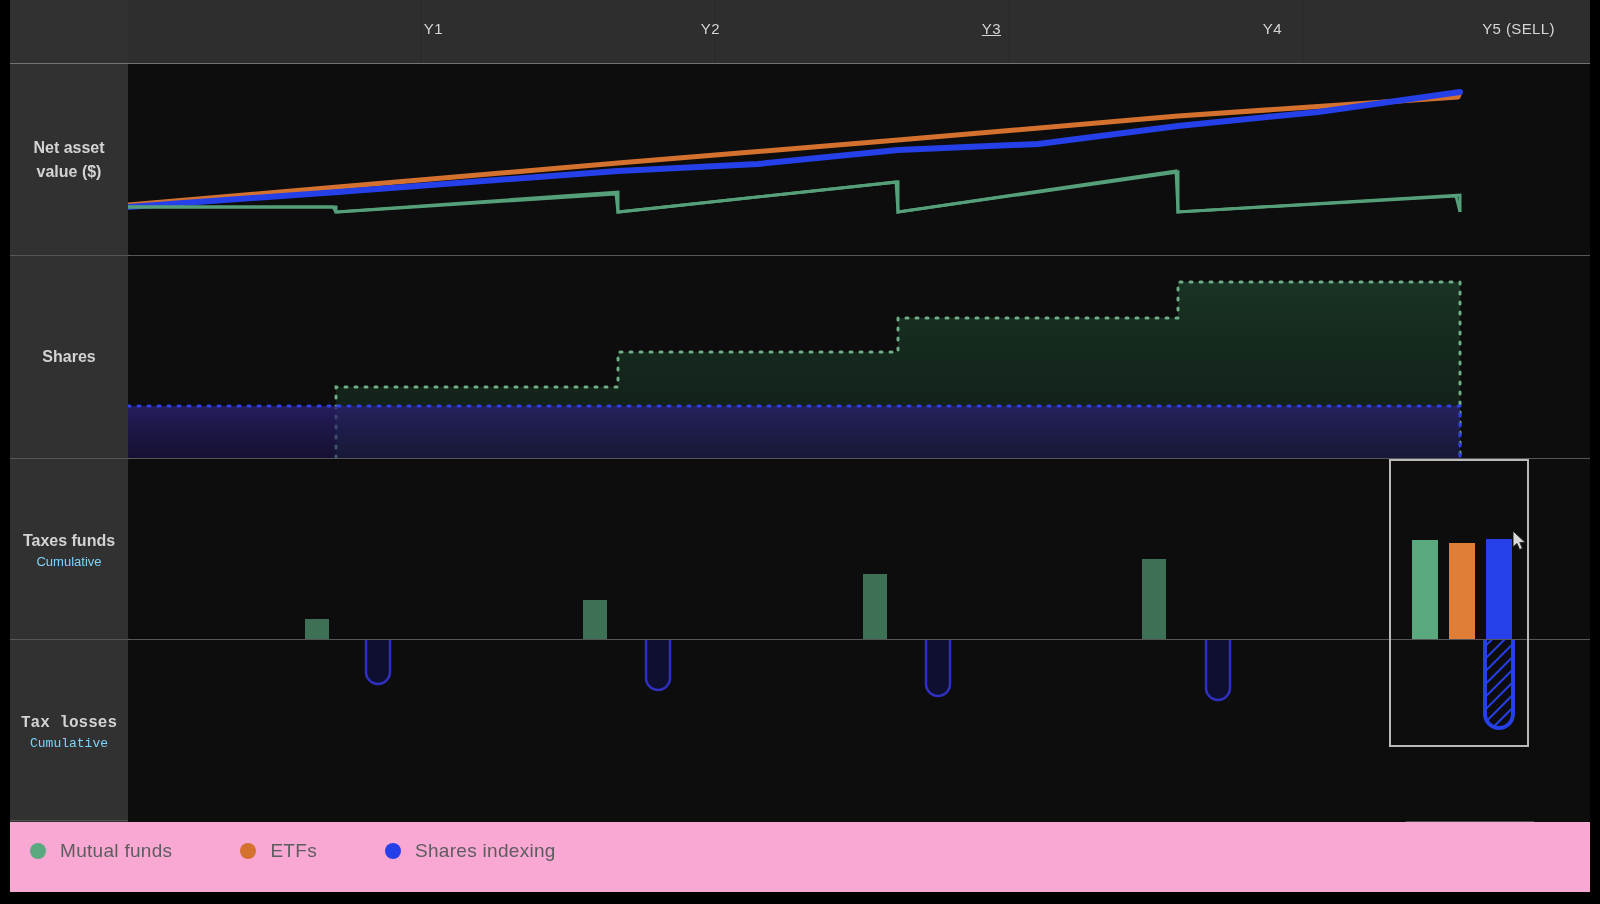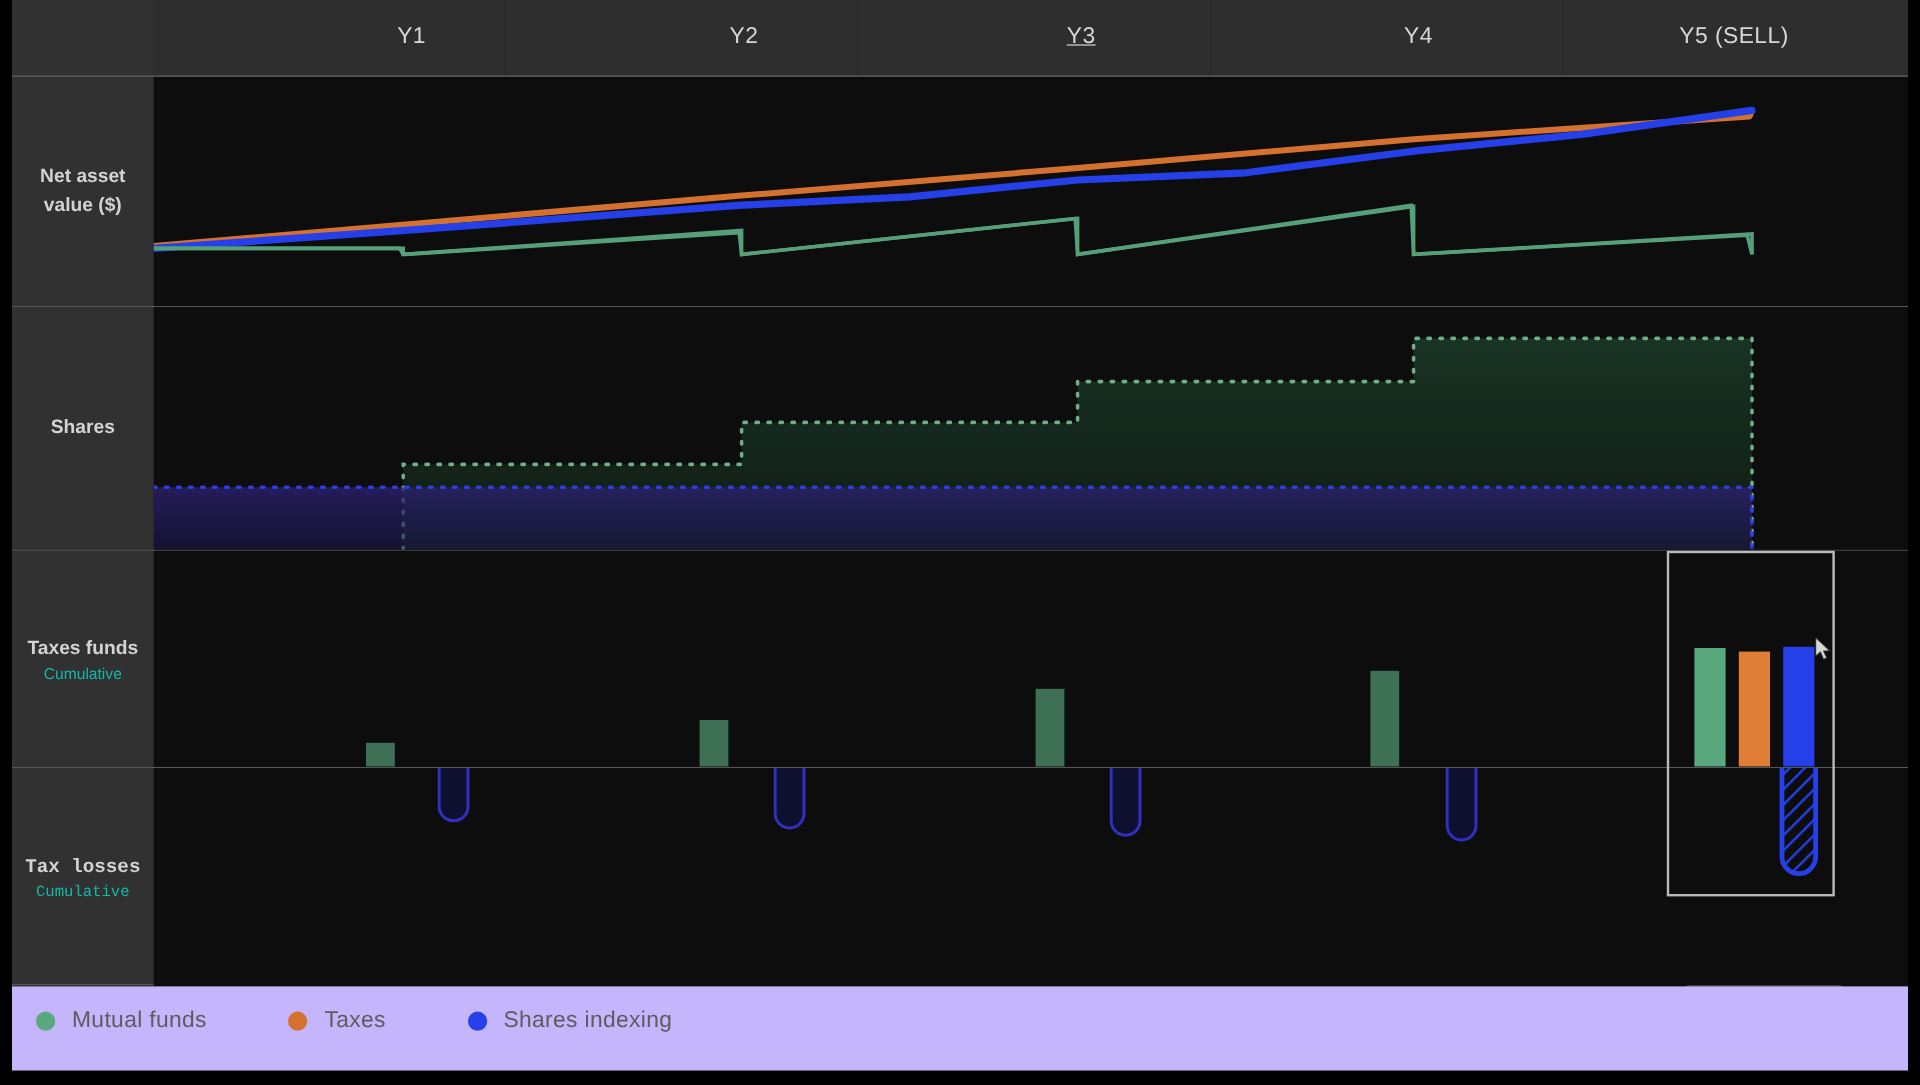--- a/index.html
+++ b/index.html
@@ -7,48 +7,48 @@
 
   #root{position:relative;width:1600px;height:904px;background:#000;}
 
   
   #canvas{position:absolute;left:10px;top:0;width:1580px;height:892px;background:#101010;overflow:hidden;}
 
   
   #header{position:absolute;left:0;top:0;width:1580px;height:64px;background:#2b2b2b;}
   #header .hdr-rowcol{position:absolute;left:0;top:0;width:118px;height:64px;background:#313131;}
   #header .ylabel{
-    position:absolute;top:20px;color:#d6d6d6;font-size:19px;letter-spacing:.4px;
-    text-align:center;white-space:nowrap;
+    position:absolute;top:20px;color:#d6d6d6;font-size:15px;letter-spacing:.4px;
+    text-align:right;white-space:nowrap;
   }
   #header .seg{position:absolute;top:0;height:64px;background:#2e2e2e;}
   #headerline{position:absolute;left:0;top:63px;width:1580px;height:1px;background:#8a8a8a;opacity:.75;}
 
   
   .rowlabel{position:absolute;left:0;width:118px;background:#313131;color:#c9c9c9;
     display:flex;flex-direction:column;align-items:center;justify-content:center;text-align:center;}
   .rowlabel .t1{font-size:16px;font-weight:bold;line-height:24px;color:#d3d3d3;}
-  .rowlabel .t2{font-size:13px;color:#14b8a6;margin-top:1px;}
+  .rowlabel .t2{font-size:13px;color:#7dd3fc;margin-top:1px;}
   .rowlabel-sep{position:absolute;left:0;width:1580px;height:1px;background:#7d7d7d;opacity:.65;}
   .vsep{position:absolute;left:118px;top:64px;width:1px;height:758px;background:#6e6e6e;opacity:.6;}
 
   
   .panel{position:absolute;left:118px;width:1462px;background:#0d0d0d;overflow:hidden;}
 
   svg{display:block;}
 
   
   #hilite{position:absolute;left:1379px;top:459px;width:140px;height:288px;
     border:2px solid #b9b9b9;box-sizing:border-box;background:rgba(0,0,0,0.0);}
 
   
   #cursor{position:absolute;left:1503px;top:531px;width:14px;height:20px;}
 
   
-  #legend{position:absolute;left:0;top:822px;width:1580px;height:82px;background:#c4b5fd;}
+  #legend{position:absolute;left:0;top:822px;width:1580px;height:70px;background:#f9a8d4;}
   #legend .inner{position:absolute;left:20px;top:18px;display:flex;align-items:center;gap:0px;}
   .lg-item{display:flex;align-items:center;margin-right:68px;}
   .lg-dot{width:16px;height:16px;border-radius:50%;margin-right:14px;}
   .lg-txt{font-size:19px;color:#5d5d5d;letter-spacing:.3px;}
 
   
   #scrollthumb{position:absolute;left:1395px;top:821px;width:130px;height:14px;background:#4a4a4a;border-radius:2px;}
   #scrollline{position:absolute;left:0;top:820px;width:1580px;height:1px;background:#6d6d6d;opacity:.55;}
 </style>
 </head>
@@ -179,21 +179,21 @@
   <div id="scrollthumb"></div>
 
   <div id="legend">
     <div class="inner">
       <div class="lg-item">
         <span class="lg-dot" style="background:#5aa87e;"></span>
         <span class="lg-txt">Mutual funds</span>
       </div>
       <div class="lg-item">
         <span class="lg-dot" style="background:#d4712f;"></span>
-        <span class="lg-txt">Taxes</span>
+        <span class="lg-txt">ETFs</span>
       </div>
       <div class="lg-item">
         <span class="lg-dot" style="background:#2540e8;"></span>
         <span class="lg-txt">Shares indexing</span>
       </div>
     </div>
   </div>
 
  </div>
 </div>

